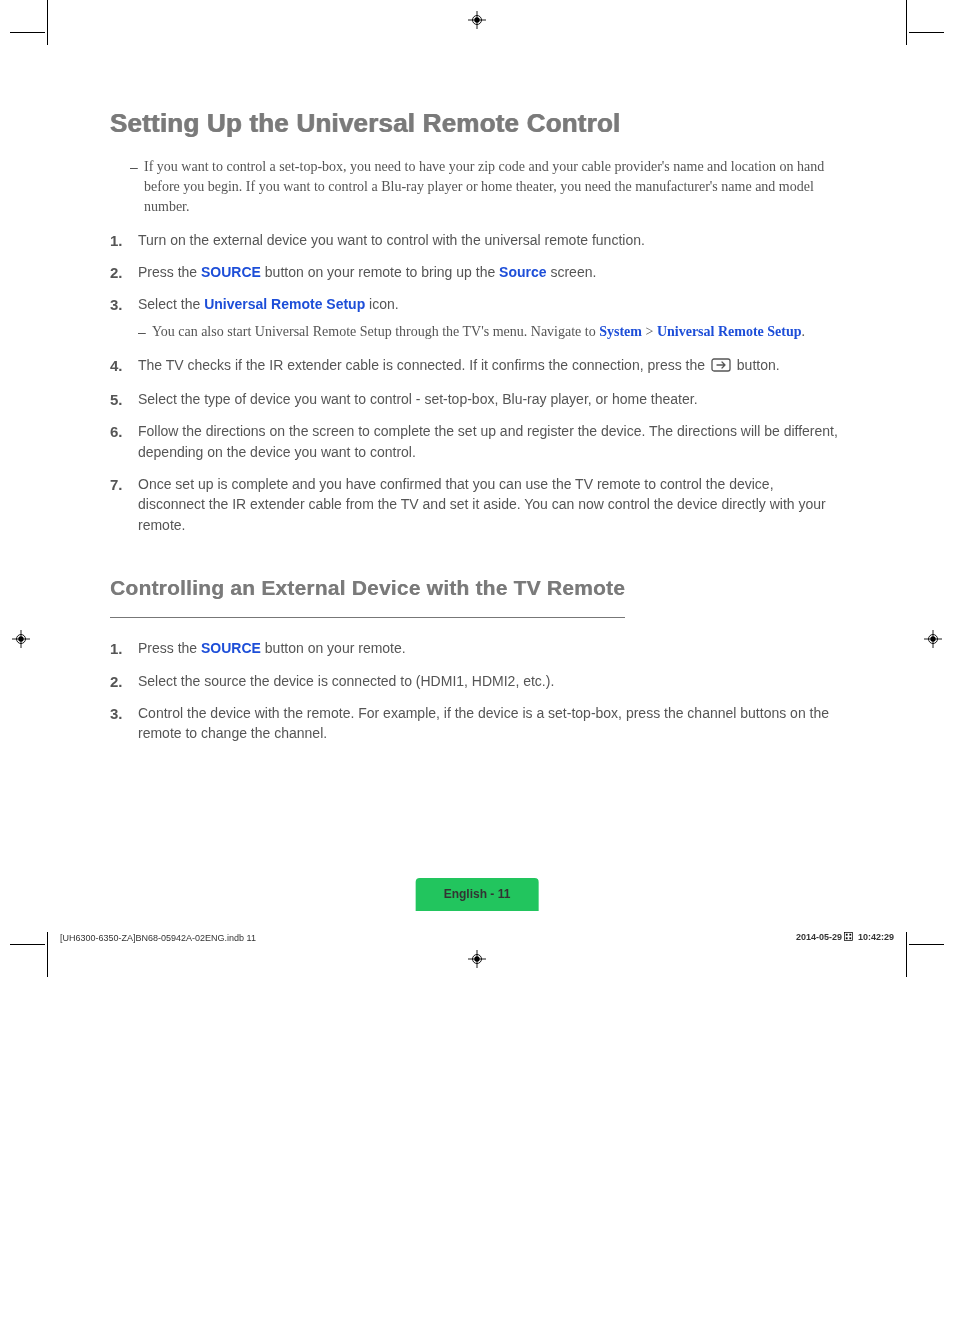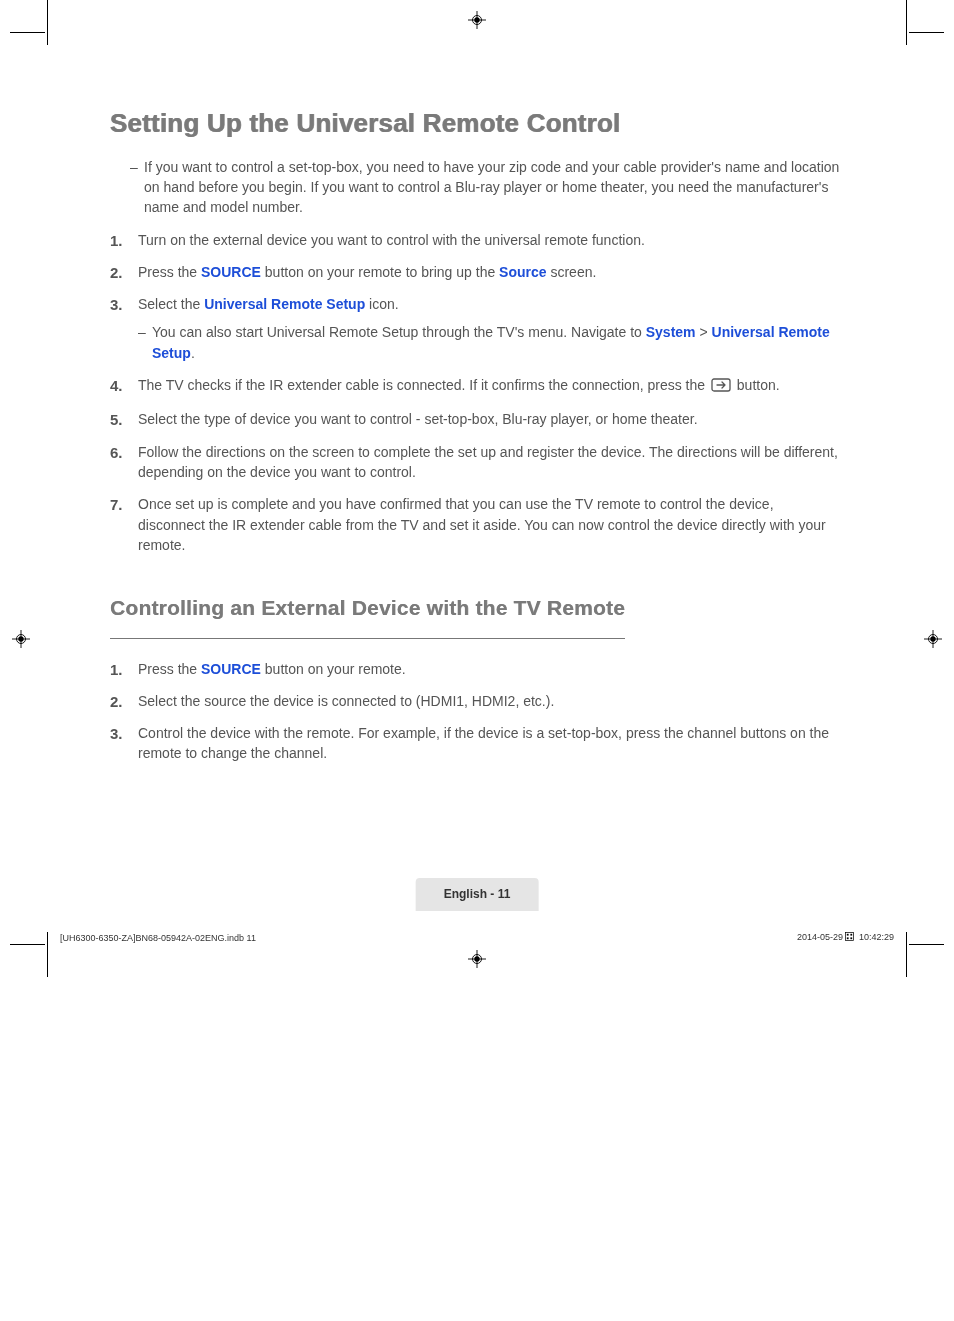--- a/index.html
+++ b/index.html
@@ -62,21 +62,21 @@
     padding-bottom: 14px;
     text-shadow: 0.3px 0 0 #999;
     letter-spacing: 0.2px;
   }
 
   .dash-item {
     display: flex;
     margin: 0 0 12px 20px;
   }
   .dash-item .dash { flex: 0 0 14px; }
-  .dash-item .txt { flex: 1; }
+  .dash-item .txt { flex: 1; font-family: Liberation Serif, serif; }
   .dash-item.nested { margin-left: 40px; }
 
   ol.steps {
     margin: 10px 2px 0 0;
     padding: 0;
     list-style: none;
     counter-reset: step;
   }
   ol.steps > li {
     counter-increment: step;
@@ -99,40 +99,41 @@
   p.para { margin: 8px 0 12px 0; }
 
   b { color:#1d4ed8; font-weight:700; }
   .icon-inline { display:inline-block; vertical-align:-2px; margin:0 2px; }
 
   .footer-tab {
     position:absolute;
     bottom:66px;
     left:50%;
     transform:translateX(-50%);
-    background:#e5e5e5;
+    background:#22c55e;
     color:#333;
     font-weight:bold;
     font-size:12px;
     padding:8px 28px;
     border-radius:4px 4px 0 0;
   }
   .footer-left {
     position:absolute;
     bottom:32px;
     left:60px;
     font-size:9px;
     color:#333;
   }
   .footer-right {
     position:absolute;
     bottom:32px;
     right:60px;
     font-size:9px;
     color:#333;
+    font-weight:bold;
   }
   .footer-right .clock { display:inline-block; vertical-align:-1px; margin-right:2px; }
 </style>
 </head>
 <body>
 
 <div class="page">
 
   <div class="crop top-inner-l"></div>
   <div class="crop top-outer-l"></div>

